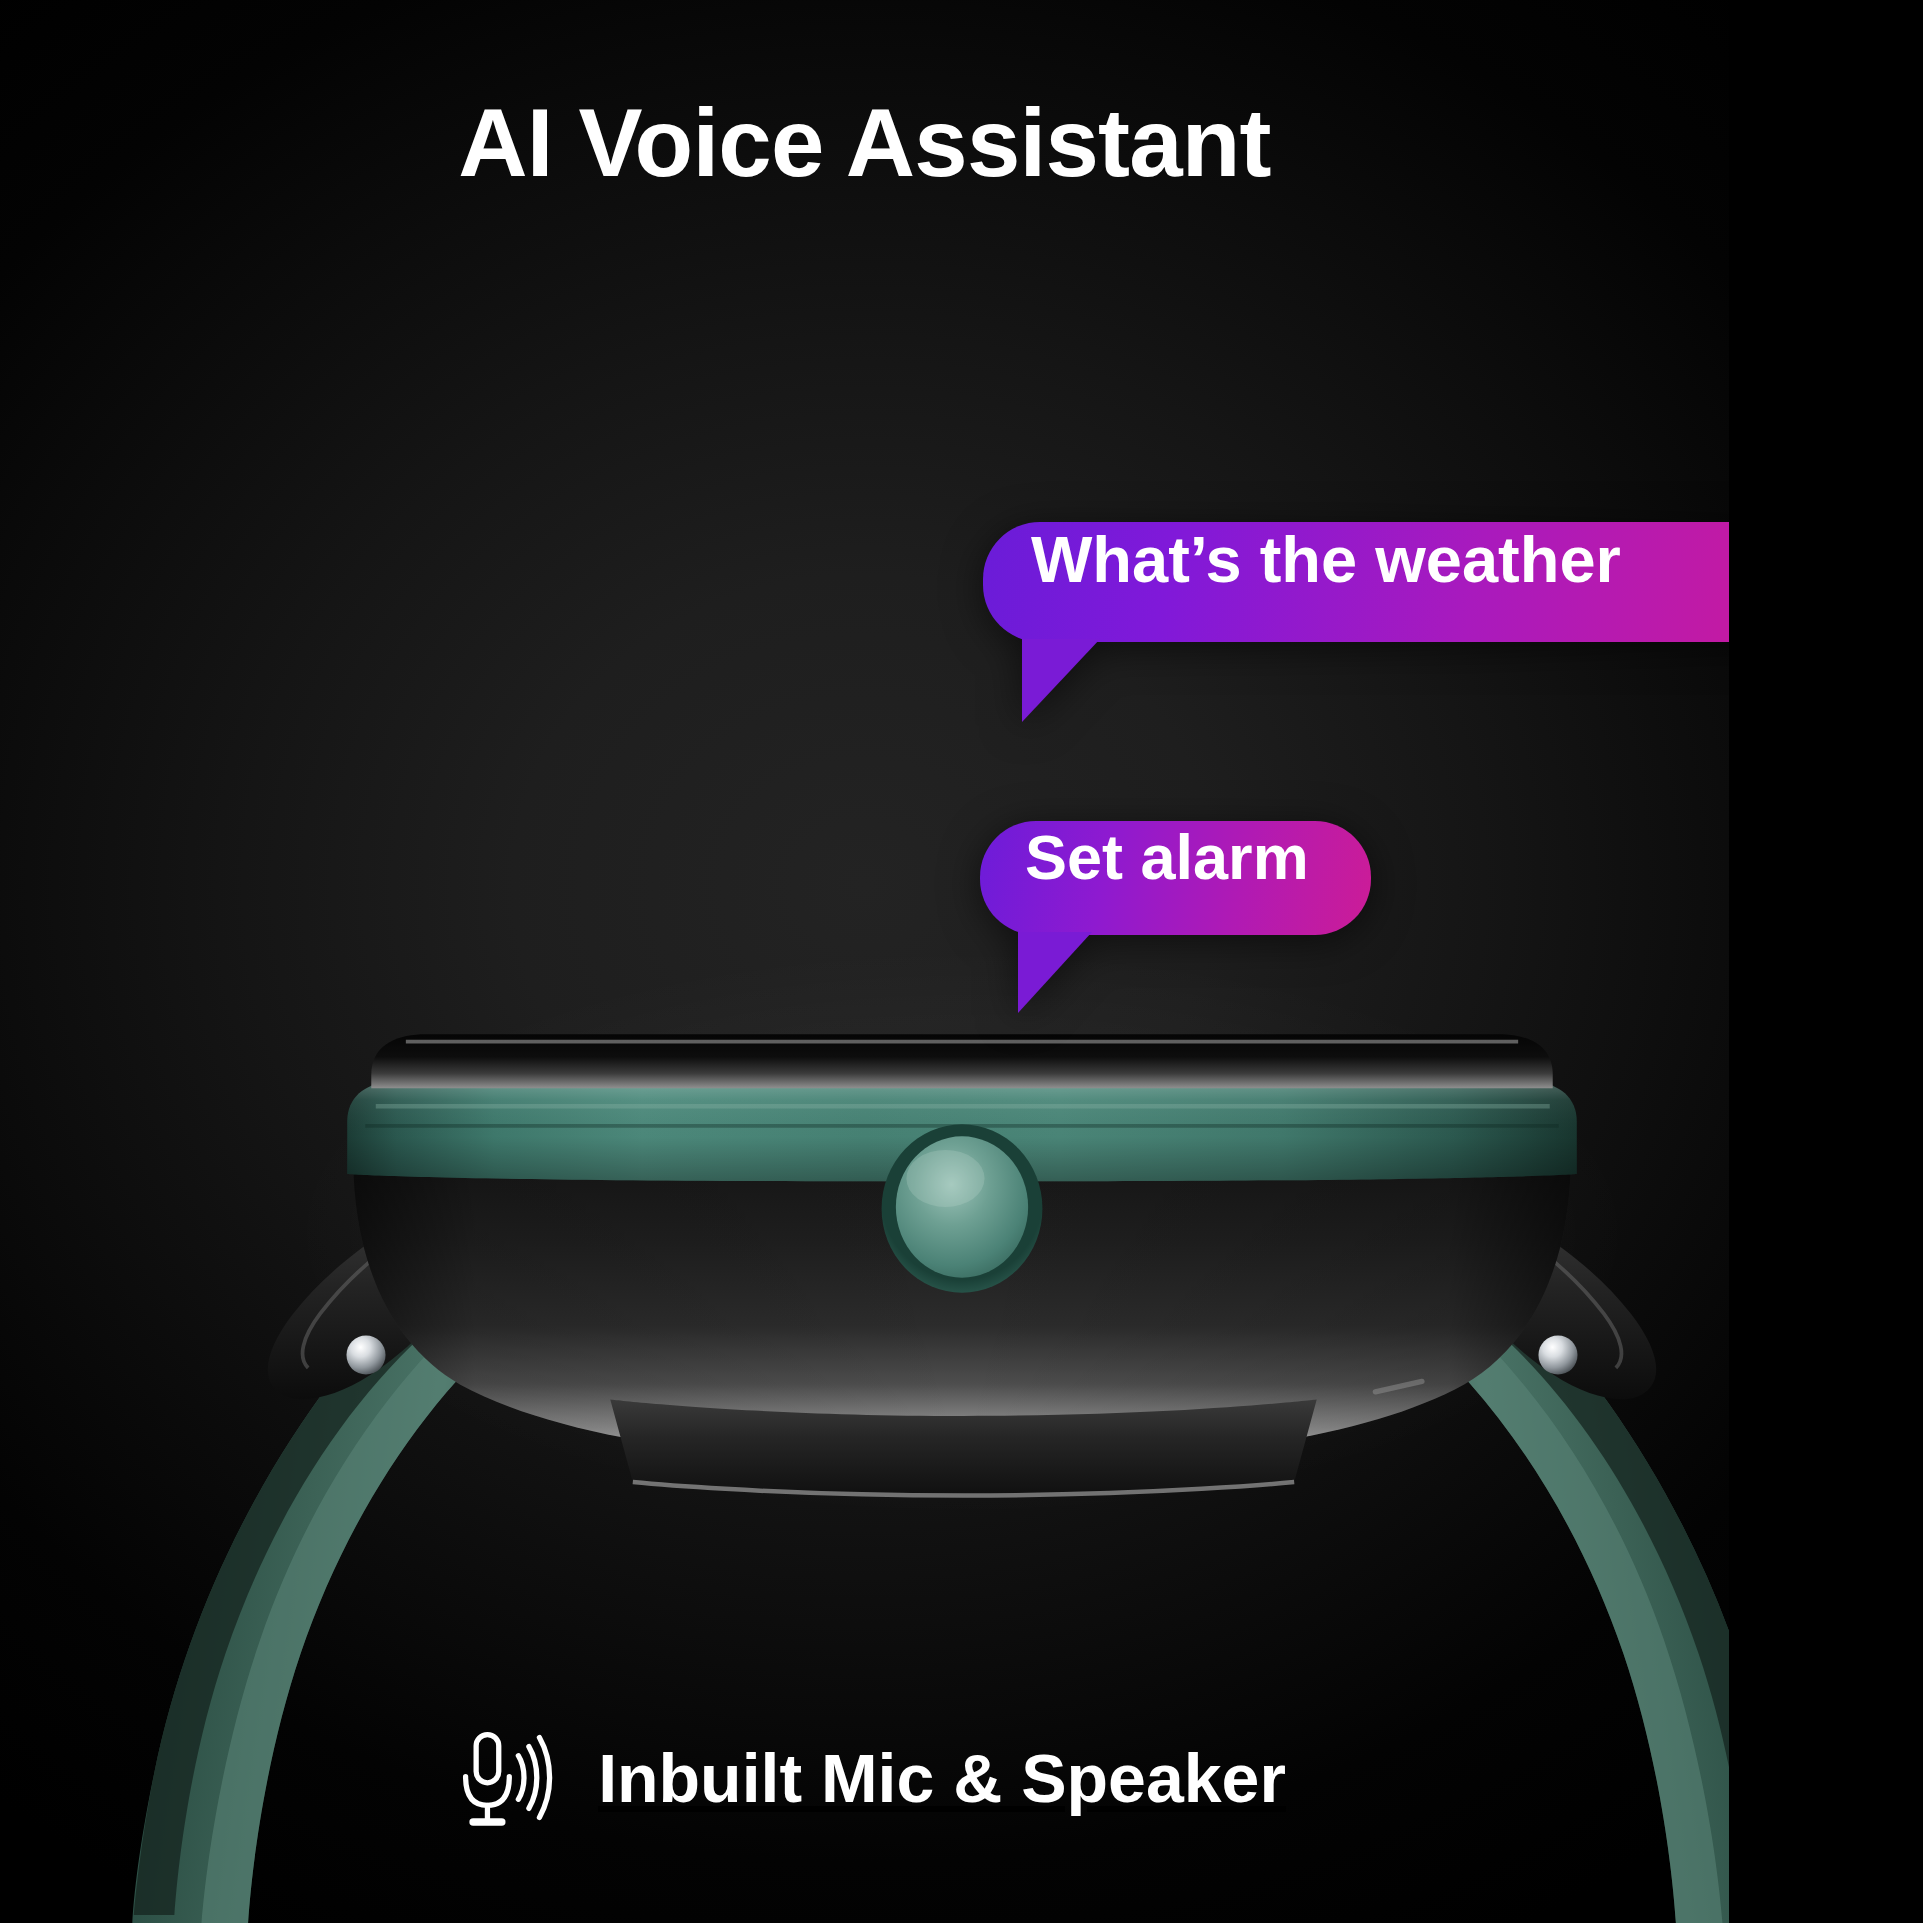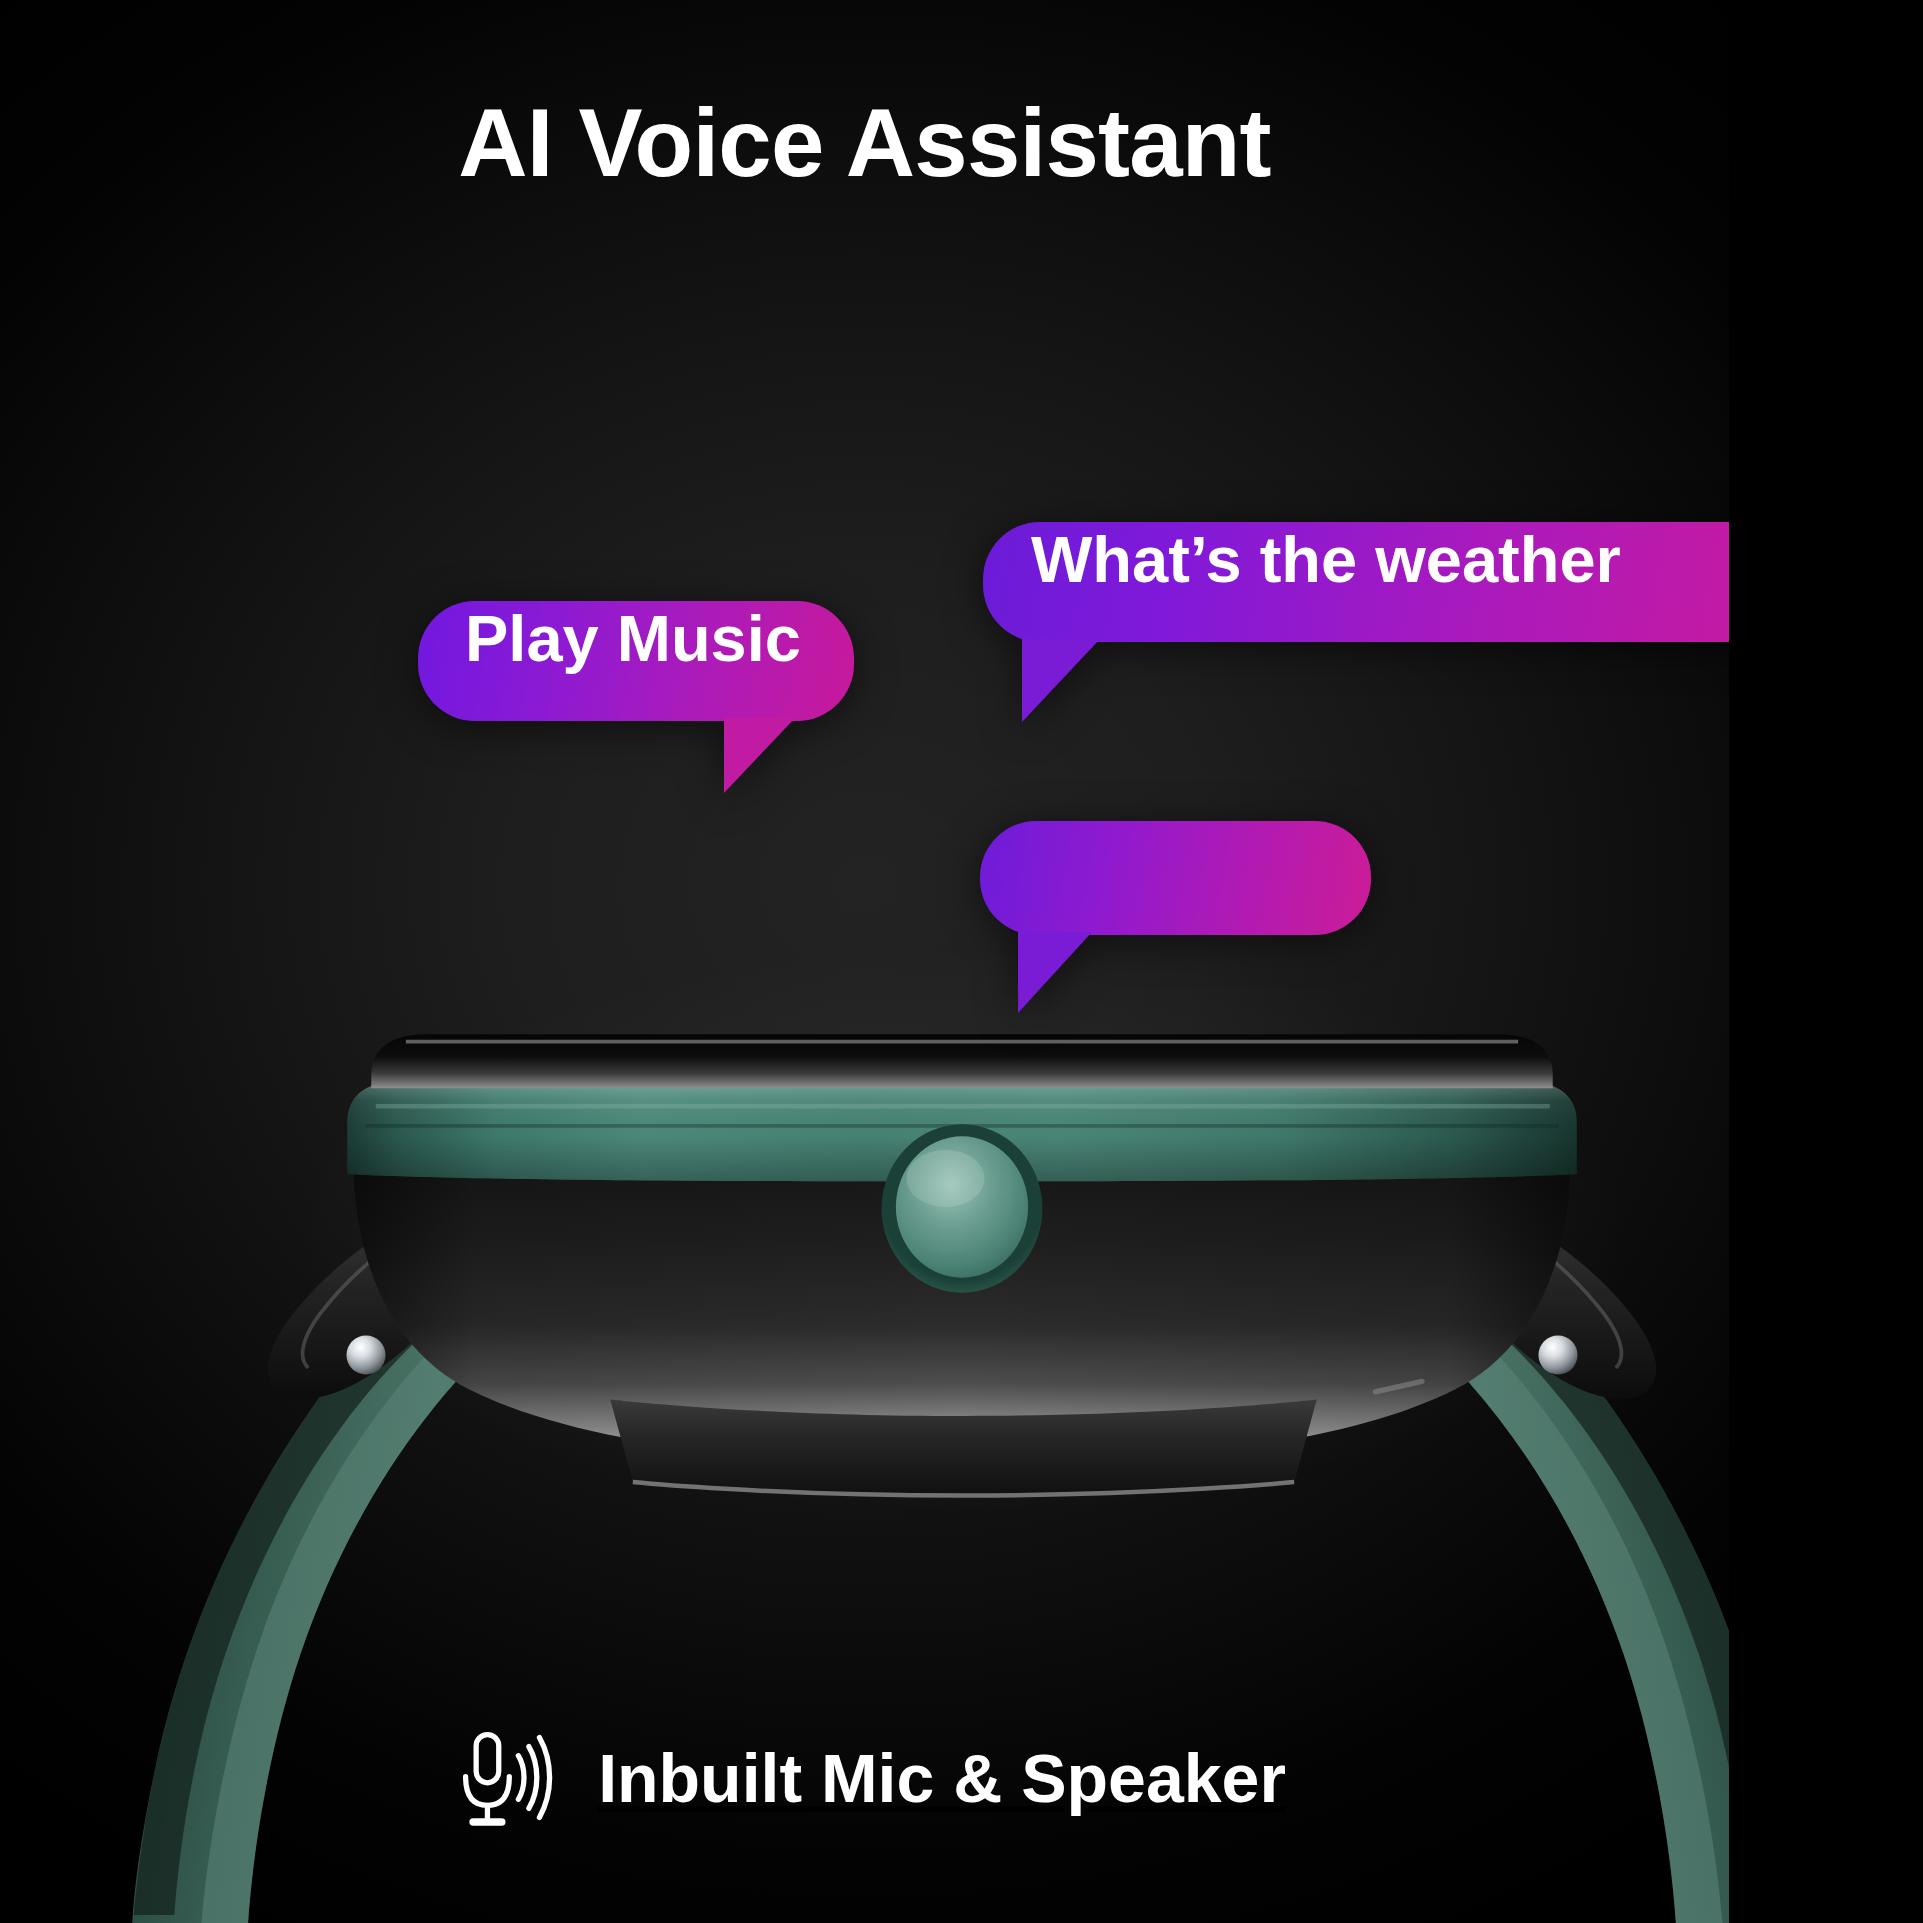--- a/index.html
+++ b/index.html
@@ -409,32 +409,29 @@
     <g>
       <ellipse cx="1280" cy="1608" rx="107" ry="112" fill="url(#gCrownRing)"></ellipse>
       <ellipse cx="1280" cy="1606" rx="88" ry="94" fill="url(#gCrown)"></ellipse>
       <ellipse cx="1258" cy="1568" rx="52" ry="38" fill="#c8e0d7" opacity="0.22"></ellipse>
     </g>
 
     <circle cx="487" cy="1803" r="26" fill="url(#gPin)"></circle>
     <circle cx="2073" cy="1803" r="26" fill="url(#gPin)"></circle>
   </svg>
 
-  <div class="bubble" id="bubble-play-music">
-    <span class="tail"></span>
-    <span class="bubble-label">Play Music</span>
-  </div>
 
   <div class="bubble" id="bubble-weather">
     <span class="tail"></span>
     <span class="bubble-label">What’s the weather</span>
   </div>
 
   <div class="bubble" id="bubble-set-alarm">
     <span class="tail"></span>
+    <span class="bubble-label">Set alarm</span>
   </div>
 
   <div id="caption">
     <span class="mic-wrap">
       <svg width="113" height="113" viewBox="0 0 150 150">
 
         <rect x="44" y="18" width="30" height="64" rx="15" ry="15" fill="none" stroke="#ffffff" stroke-width="7"></rect>
 
         <path d="M 30 74 C 30 100 40 112 59 112 C 78 112 88 100 88 74" fill="none" stroke="#ffffff" stroke-width="7" stroke-linecap="round"></path>
 

